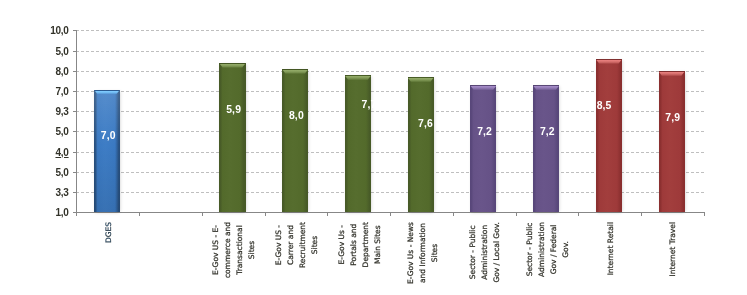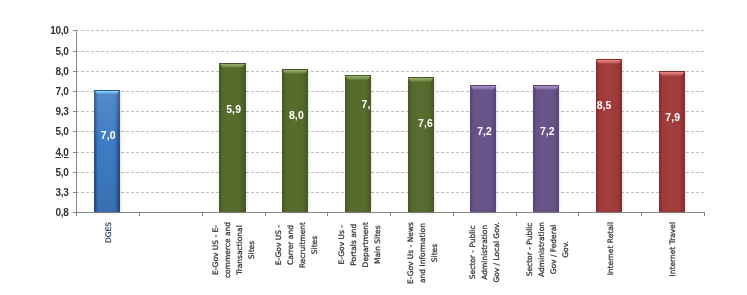--- a/index.html
+++ b/index.html
@@ -48,21 +48,21 @@
   <div id="yticklabels">
       <div class="ylab" style="right: 678.4px; top: 25.4px;">10,0</div>
       <div class="ylab" style="right: 678.4px; top: 45.6111px;">5,0</div>
       <div class="ylab" style="right: 678.4px; top: 65.8222px;">8,0</div>
       <div class="ylab" style="right: 678.4px; top: 86.0333px;">7,0</div>
       <div class="ylab" style="right: 678.4px; top: 106.244px;">9,3</div>
       <div class="ylab" style="right: 678.4px; top: 126.456px;">5,0</div>
       <div class="ylab" style="right: 678.4px; top: 146.667px; text-decoration: underline;">4,0</div>
       <div class="ylab" style="right: 678.4px; top: 166.878px;">5,0</div>
       <div class="ylab" style="right: 678.4px; top: 187.089px;">3,3</div>
-      <div class="ylab" style="right: 678.4px; top: 207.3px;">0,8</div>
+      <div class="ylab" style="right: 678.4px; top: 207.3px;">1,0</div>
     </div>
   <div class="axis-y" style="left: 76.4px; top: 30.4px; height: 182.9px;"></div>
   <div class="axis-x" style="left: 76.4px; top: 212.3px; width: 628.4px;"></div>
   <div id="bars">
       <div class="bar" style="left: 93.87px; top: 89.5333px; width: 26.2px; height: 122.767px;">
         <div class="bar-body" style="background: linear-gradient(to right, rgb(40, 80, 127) 0px, rgb(40, 80, 127) 1.2px, rgb(58, 121, 194) 3.6px, rgb(62, 125, 197) 11px, rgb(58, 121, 194) 21px, rgb(40, 80, 127) 24.8px, rgb(40, 80, 127) 26.2px);"></div>
         <div class="bar-vshade" style="background: linear-gradient(rgba(255, 255, 255, 0.13) 0px, rgba(255, 255, 255, 0) 45%, rgba(0, 0, 0, 0.09) 100%);"></div>
         <div class="bar-cap" style="height: 4.3px; background: linear-gradient(rgb(42, 87, 140) 0px, rgb(44, 92, 147) 0.8px, rgb(128, 204, 255) 1.25px, rgb(113, 186, 242) 2.6px, rgb(85, 153, 217) 4.3px);"></div>
       </div>
       <div class="barlabel" style="left: 95.07px; top: 130.033px; width: 26.2px;">7,0</div>

